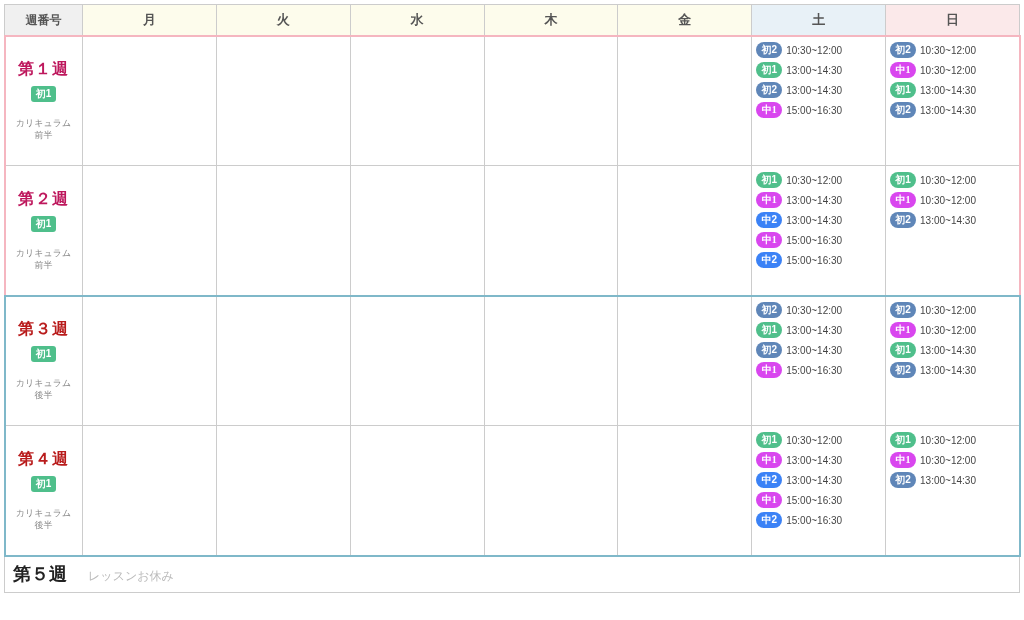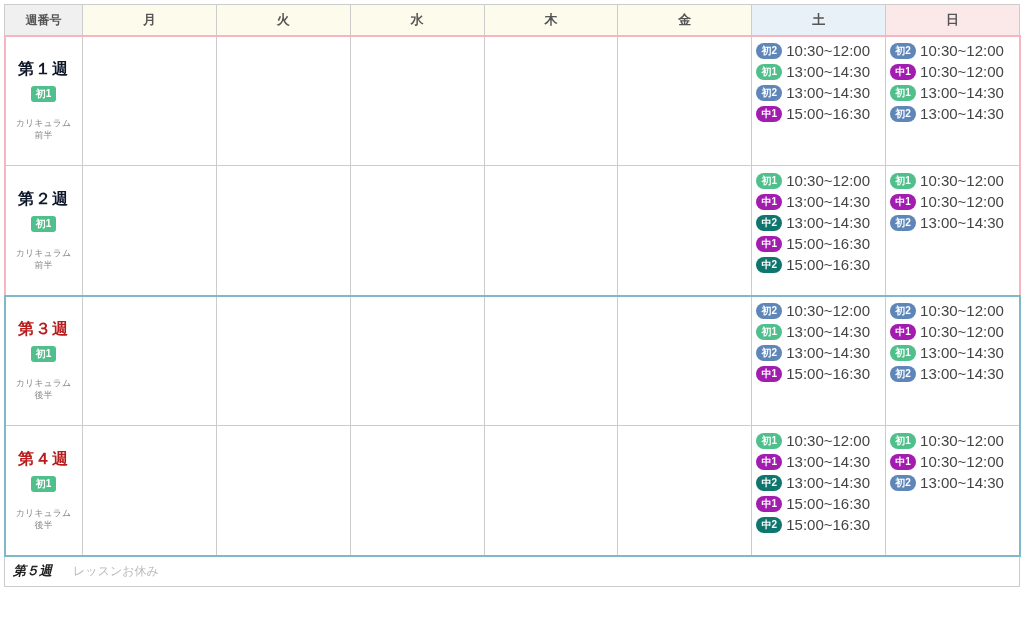--- a/index.html
+++ b/index.html
@@ -46,21 +46,21 @@
     vertical-align: middle;
     padding: 6px 2px;
     background: #fff;
   }
   .week-title {
     font-size: 16px;
     font-weight: bold;
     margin-bottom: 6px;
     letter-spacing: 1px;
   }
-  .week-title.pink { color: #0f172a; }
+  .week-title.pink { color: #be185d; }
   .week-title.blue { color: #b91c1c; }
   .week-sub {
     font-size: 9px;
     color: #888;
     line-height: 1.3;
     margin-top: 16px;
   }
 
   td.cell {
     vertical-align: top;
@@ -80,42 +80,42 @@
     padding: 1px 4px;
     border-radius: 8px;
     color: #fff;
     font-size: 10px;
     font-weight: bold;
     text-align: center;
     line-height: 14px;
   }
   .pill.lv-sho1 { background: #4fbf8b; }
   .pill.lv-sho2 { background: #5f86b8; }
-  .pill.lv-chu1 { background: #a21caf; }
-  .pill.lv-chu2 { background: #0f766e; }
+  .pill.lv-chu1 { background: #d946ef; font-family: Liberation Serif, serif; }
+  .pill.lv-chu2 { background: #3b82f6; }
   .time {
     margin-left: 4px;
     color: #444;
-    font-size: 15px;
+    font-size: 10px;
   }
 
   .week-badge {
     display: inline-block;
     padding: 1px 5px;
     border-radius: 3px;
     color: #fff;
     font-size: 10px;
     font-weight: bold;
     background: #4fbf8b;
   }
 
   .week5row td {
     padding: 6px 8px;
   }
-  .week5-title { font-size: 13px; font-weight: bold; color: #222; font-style: italic; }
+  .week5-title { font-size: 18px; font-weight: bold; color: #222; }
   .week5-note { color: #bbb; font-size: 12px; margin-left: 18px; margin-top: 44px; }
 </style>
 </head>
 <body>
 
 <table class="schedule">
   <thead>
     <tr>
       <th class="corner">週番号</th>
       <th class="day weekday">月</th>

